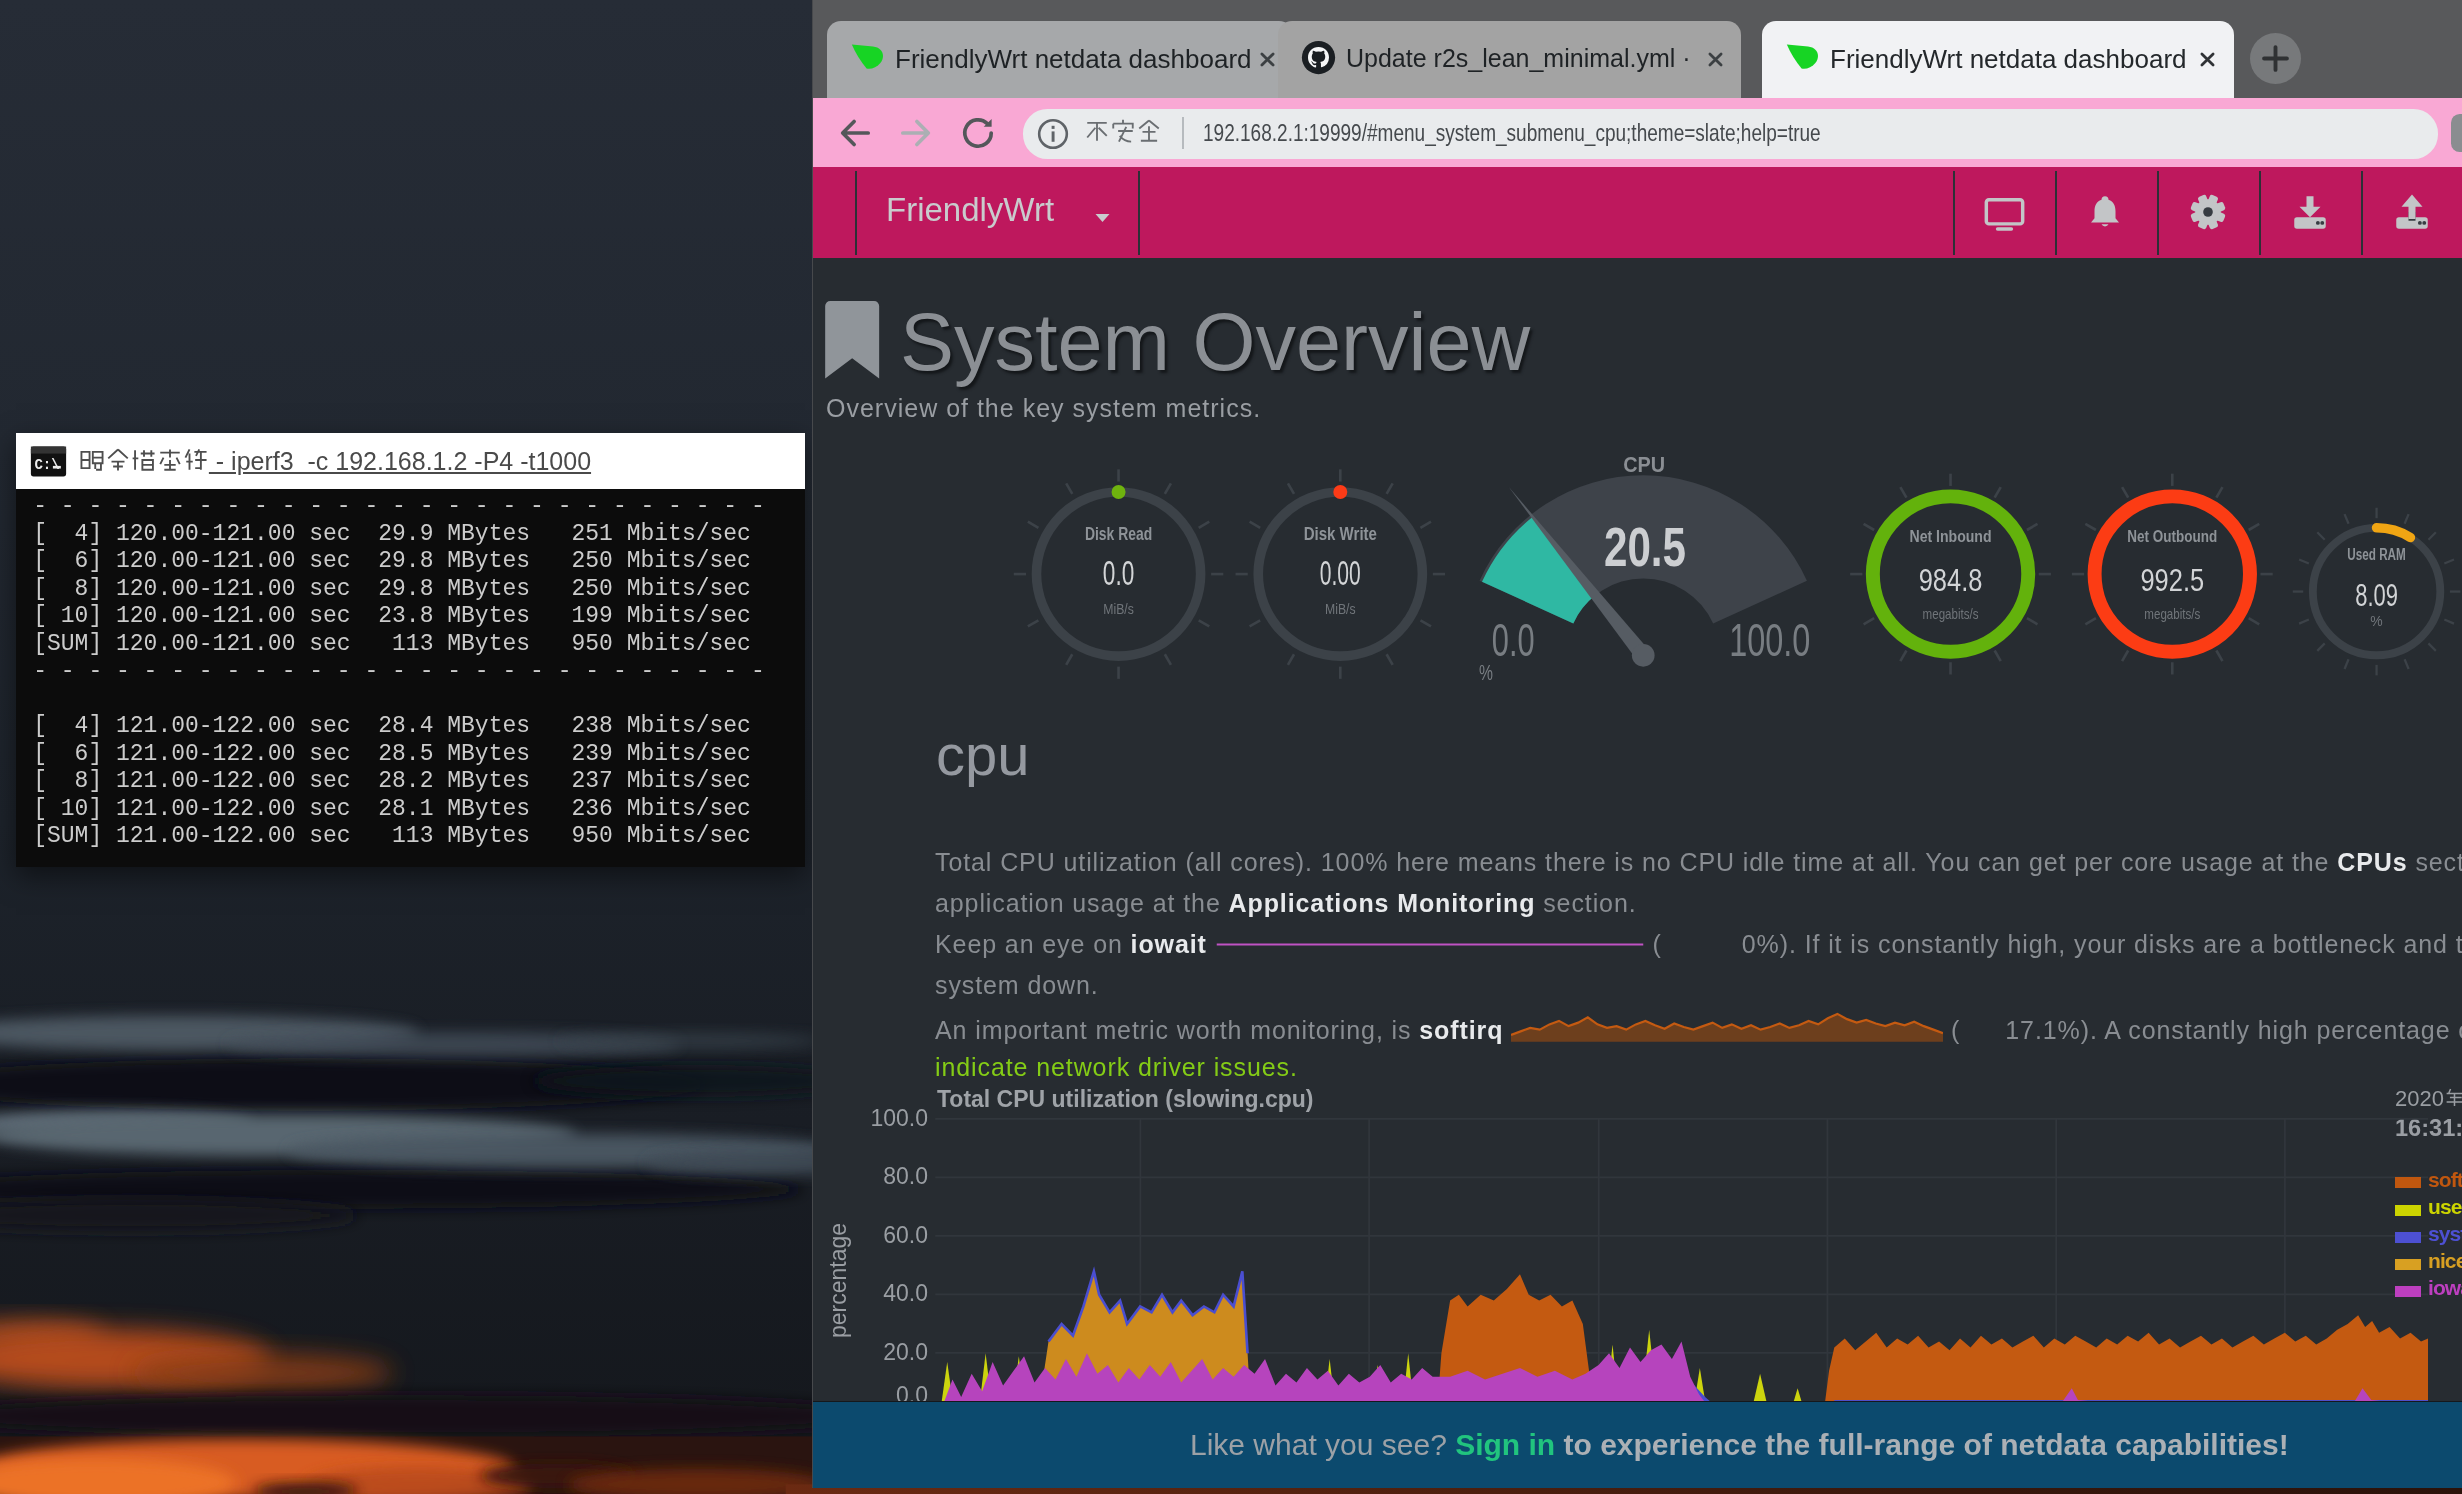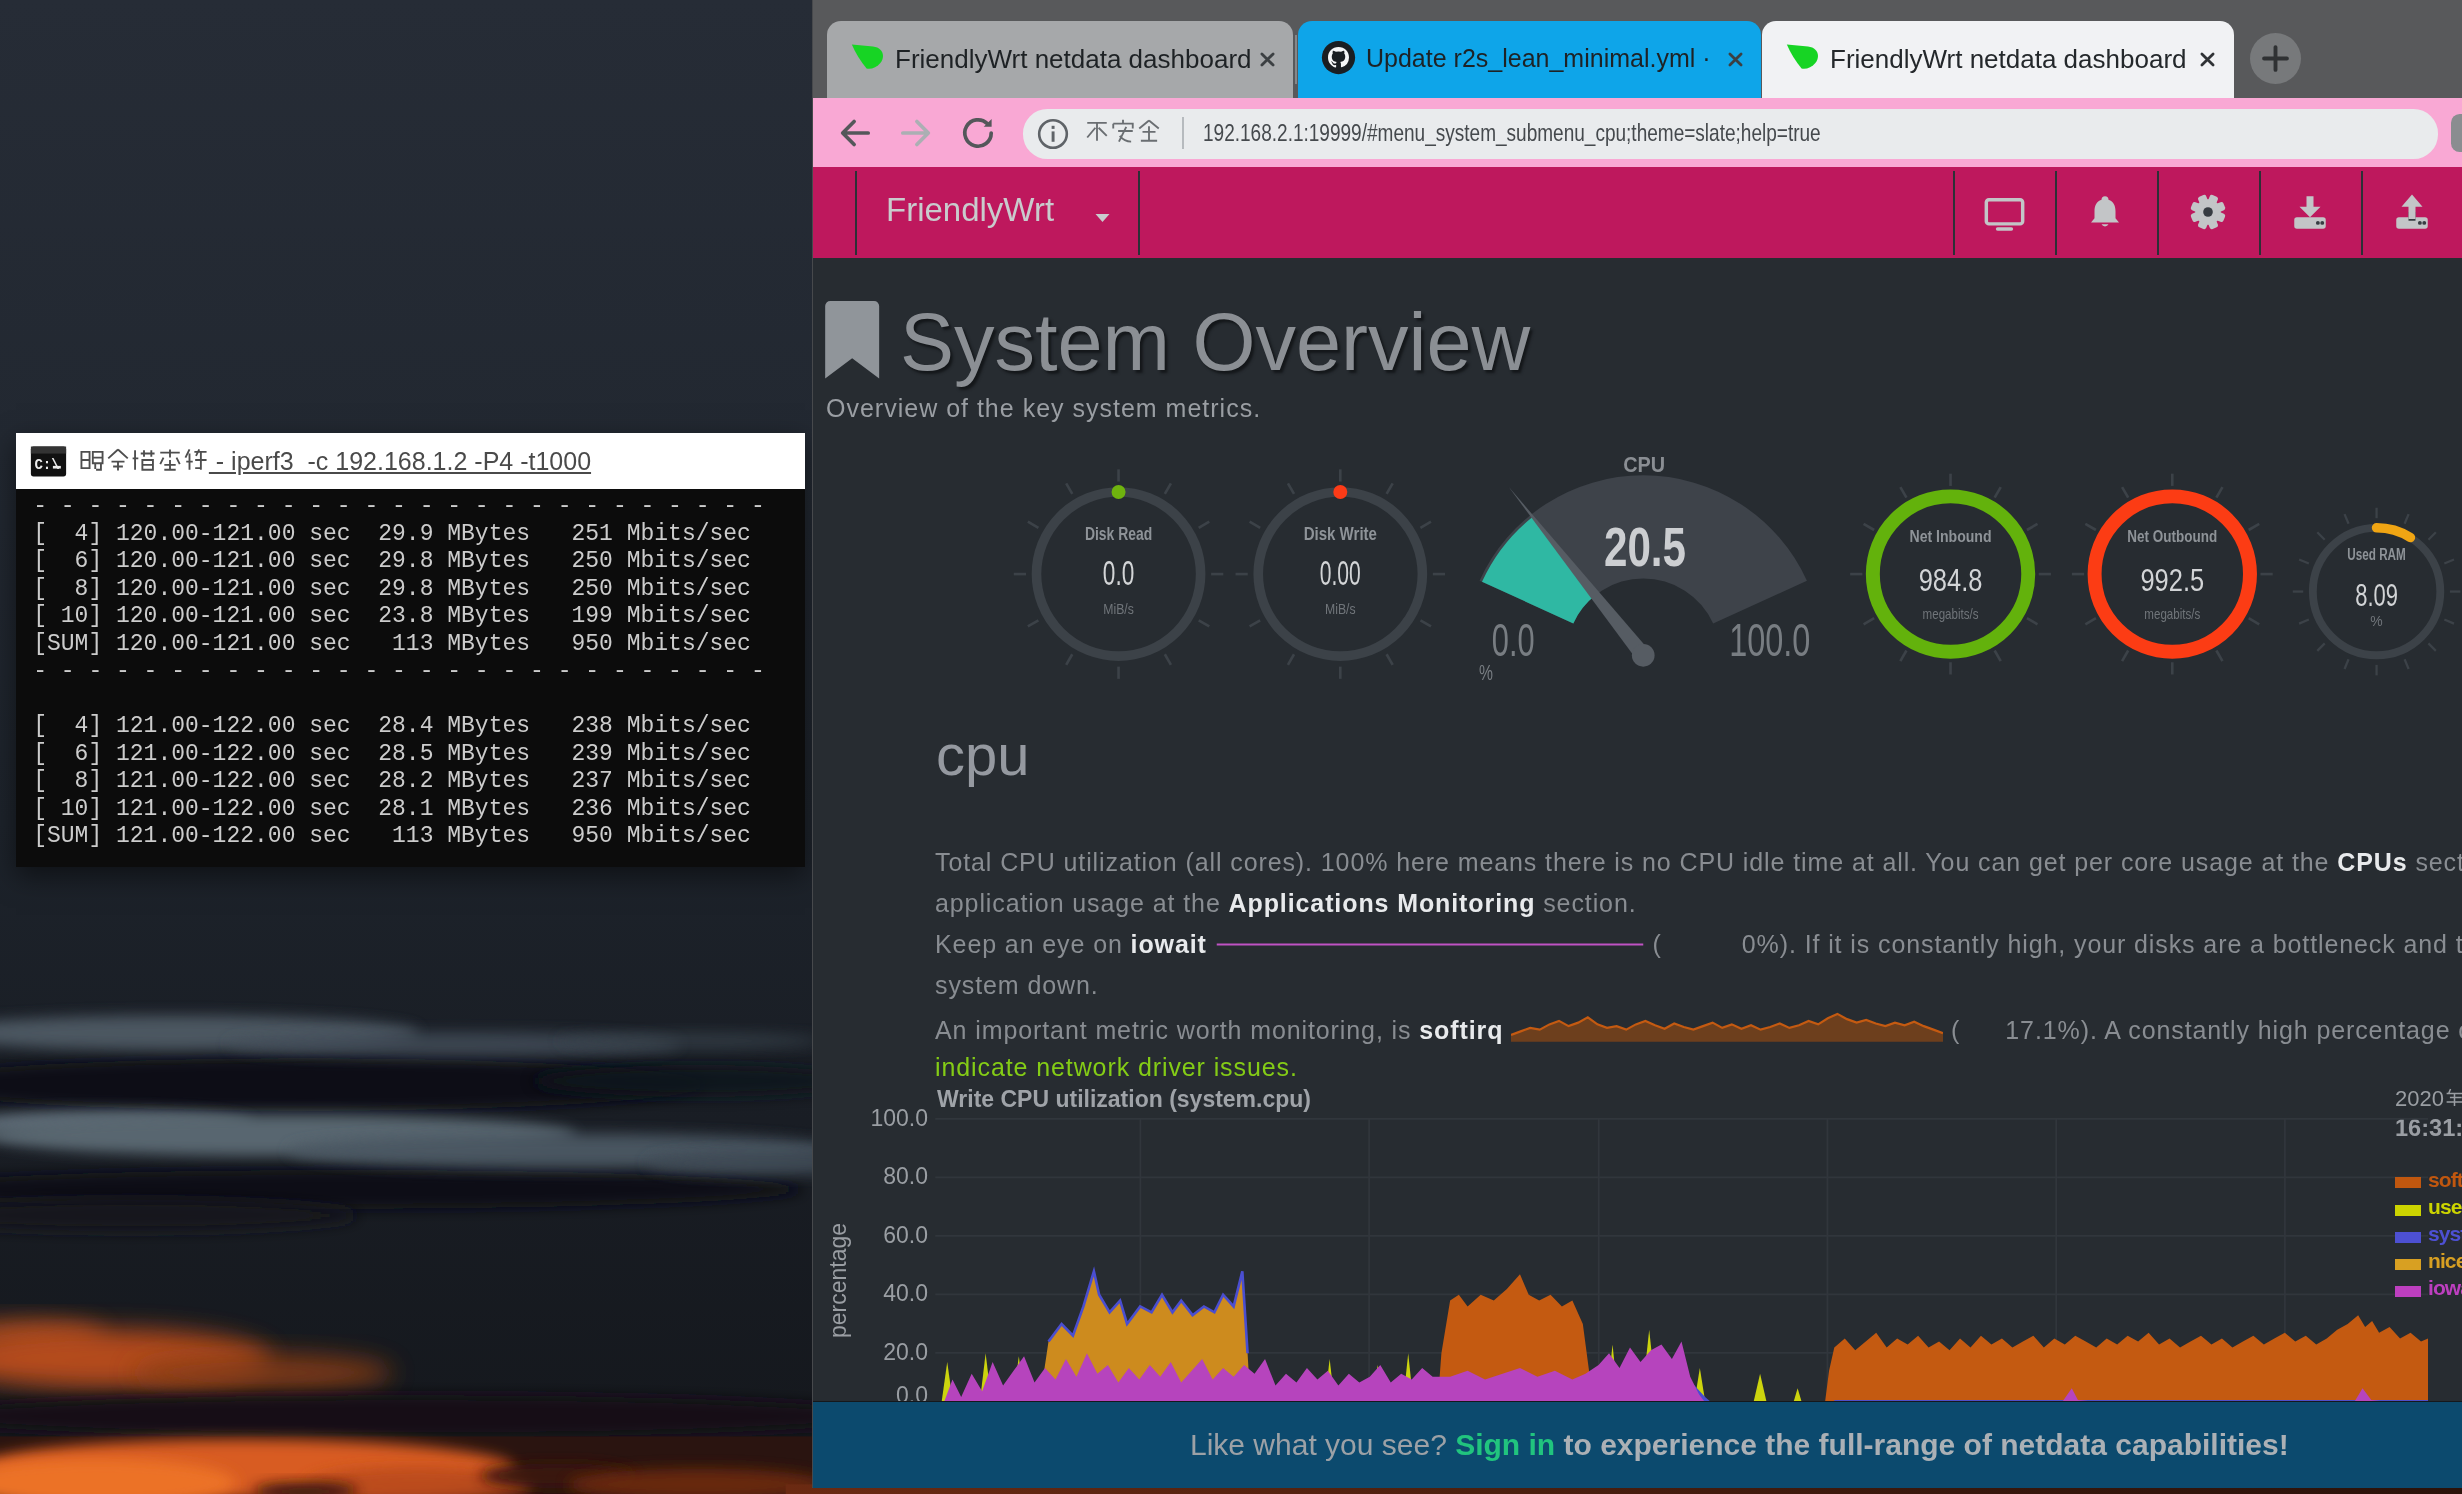--- a/index.html
+++ b/index.html
@@ -123,21 +123,21 @@
       <div class="tab" style="left:14px;width:466px;background:#a6a8aa;">
         <span class="fav"><svg width="35" height="35" viewBox="0 0 38 38">
             <path d="M2 5 L25 7 C35 8 39 17 33 25 C29 30 23 32 18 31 Q8 19 2 5 Z" fill="#17d424"></path>
           </svg></span>
         <span class="ttl" style="width:367px;color:#1e2225;">FriendlyWrt netdata dashboard</span>
         <span class="cls" style="right:9.6px;"><svg width="31" height="31" viewBox="0 0 36 36">
             <path d="M11.5 11.5 L24.5 24.5 M24.5 11.5 L11.5 24.5" stroke="#3c4043" stroke-width="3.2" stroke-linecap="round"></path>
           </svg></span>
       </div>
       <div style="position:absolute;left:482px;top:35px;width:1.7px;height:49px;background:#85878a;"></div>
-      <div class="tab" style="left:485px;width:463px;background:#0ea5e9;">
+      <div class="tab" style="left:465px;width:463px;background:#a3a3a3;">
         <span class="fav"><svg width="35" height="35" viewBox="0 0 40 40">
             <circle cx="20" cy="20" r="19" fill="#1a1e22"></circle>
             <path d="M20 8c-7 0-12 5-12 12 0 5.5 3.5 10 8.5 11.5 .6 .1 .8 -.3 .8 -.6v-2.2c-3.5 .8-4.2-1.7-4.2-1.7-.5-1.4-1.3-1.8-1.3-1.8-1.1-.7 .1-.7 .1-.7 1.2 .1 1.8 1.2 1.8 1.2 1 1.8 2.8 1.3 3.5 1 .1-.8 .4-1.3 .8-1.6-2.8-.3-5.7-1.4-5.7-6.2 0-1.4 .5-2.5 1.2-3.4-.1-.3-.5-1.6 .1-3.3 0 0 1-.3 3.4 1.3a11.8 11.8 0 016 0c2.3-1.6 3.4-1.3 3.4-1.3 .7 1.7 .2 3 .1 3.3 .8 .9 1.2 2 1.2 3.4 0 4.8-2.9 5.9-5.7 6.2 .4 .4 .8 1.1 .8 2.2v3.3c0 .3 .2 .7 .8 .6A12 12 0 0032 20c0-7-5-12-12-12z" fill="#f5f6f7"></path>
           </svg></span>
         <span class="ttl" style="width:348px;color:#1e2225;font-size:25px;">Update r2s_lean_minimal.yml · </span>
         <span class="cls" style="right:9.6px;"><svg width="31" height="31" viewBox="0 0 36 36">
             <path d="M11.5 11.5 L24.5 24.5 M24.5 11.5 L11.5 24.5" stroke="#3c4043" stroke-width="3.2" stroke-linecap="round"></path>
           </svg></span>
       </div>
       <div class="tab" style="left:949px;width:472px;background:#f1f2f4;">
@@ -343,21 +343,21 @@
       <div style="position:absolute;left:122px;font-size:25px;letter-spacing:0.9px;color:#898d92;white-space:nowrap;top:631px;">application usage at the <b style="color:#e8eaec">Applications Monitoring</b> section.</div>
       <div style="position:absolute;left:122px;font-size:25px;letter-spacing:0.9px;color:#898d92;white-space:nowrap;top:672px;">Keep an eye on <b style="color:#e8eaec">iowait</b> <svg width="430" height="17.5" viewBox="0 0 492 20" style="vertical-align:1.7px;">
           <path d="M2 12 h488" stroke="#c052c4" stroke-width="2.5" fill="none"></path>
         </svg> (<span style="display:inline-block;width:80px;"></span>0%). If it is constantly high, your disks are a bottleneck and they are slowing your</div>
       <div style="position:absolute;left:122px;font-size:25px;letter-spacing:0.9px;color:#898d92;white-space:nowrap;top:713px;">system down.</div>
       <div style="position:absolute;left:122px;font-size:25px;letter-spacing:0.9px;color:#898d92;white-space:nowrap;top:754px;">An important metric worth monitoring, is <b style="color:#e8eaec">softirq</b> <svg width="432" height="30" viewBox="0 0 495 34" style="vertical-align:-3.5px;">
           <polygon points="0,34 0.0,26 11.0,22 22.0,18 33.0,20 44.0,14 55.0,10 66.0,16 77.0,12 88.0,6 99.0,14 110.0,18 121.0,16 132.0,20 143.0,14 154.0,10 165.0,15 176.0,19 187.0,13 198.0,17 209.0,20 220.0,16 231.0,12 242.0,18 253.0,14 264.0,19 275.0,15 286.0,20 297.0,17 308.0,13 319.0,18 330.0,15 341.0,10 352.0,14 363.0,7 374.0,2 385.0,8 396.0,12 407.0,9 418.0,13 429.0,16 440.0,12 451.0,15 462.0,11 473.0,16 484.0,20 495.0,24 495.0,34" fill="#7a431a" opacity="0.85"></polygon>
           <polyline points="0.0,26 11.0,22 22.0,18 33.0,20 44.0,14 55.0,10 66.0,16 77.0,12 88.0,6 99.0,14 110.0,18 121.0,16 132.0,20 143.0,14 154.0,10 165.0,15 176.0,19 187.0,13 198.0,17 209.0,20 220.0,16 231.0,12 242.0,18 253.0,14 264.0,19 275.0,15 286.0,20 297.0,17 308.0,13 319.0,18 330.0,15 341.0,10 352.0,14 363.0,7 374.0,2 385.0,8 396.0,12 407.0,9 418.0,13 429.0,16 440.0,12 451.0,15 462.0,11 473.0,16 484.0,20 495.0,24" fill="none" stroke="#c45a11" stroke-width="2.5"></polyline>
         </svg> (<span style="display:inline-block;width:45px;"></span>17.1%). A constantly high percentage of softirq may</div>
       <div style="position:absolute;left:122px;font-size:25px;letter-spacing:0.9px;color:#84cc16;white-space:nowrap;top:795px;">indicate network driver issues.</div>
-      <div style="position:absolute;left:124px;top:828px;font-size:23px;font-weight:bold;color:#9fa3a8;">Write CPU utilization (system.cpu)</div>
+      <div style="position:absolute;left:124px;top:828px;font-size:23px;font-weight:bold;color:#9fa3a8;">Total CPU utilization (slowing.cpu)</div>
       <div style="position:absolute;left:1582px;top:828px;font-size:22px;color:#9a9ea3;white-space:nowrap;">2020<svg width="21" height="21" viewBox="0 0 32 32" style="vertical-align:-1.7px">
           <g stroke="#9a9ea3" stroke-width="2.3" fill="none">
             <path d="M10 3 l-3 7 M4 10 h24 M9 16 h18 M16 10 v19 M4 23 h26"></path>
           </g>
         </svg>3</div>
       <div style="position:absolute;left:1582px;top:857px;font-size:23.6px;font-weight:bold;color:#9a9ea3;">16:31:2</div>
       <div style="position:absolute;left:0px;top:847px;width:115px;text-align:right;font-size:23px;color:#9a9ea3;">100.0</div>
       <div style="position:absolute;left:0px;top:905px;width:115px;text-align:right;font-size:23px;color:#9a9ea3;">80.0</div>
       <div style="position:absolute;left:0px;top:964px;width:115px;text-align:right;font-size:23px;color:#9a9ea3;">60.0</div>
       <div style="position:absolute;left:0px;top:1022px;width:115px;text-align:right;font-size:23px;color:#9a9ea3;">40.0</div>

